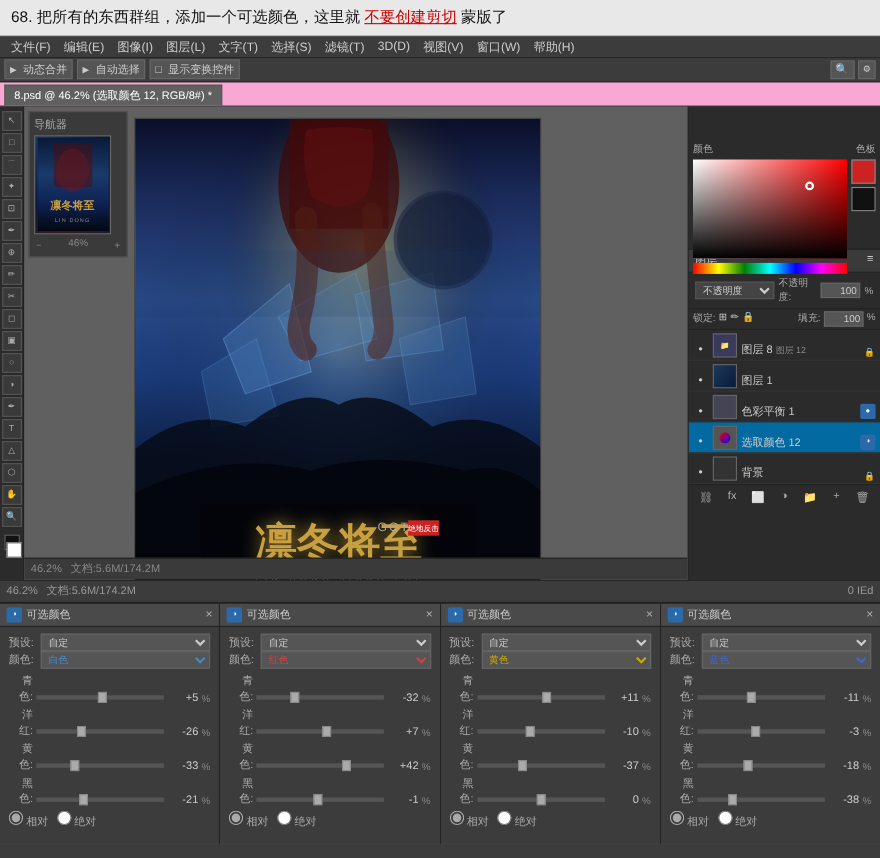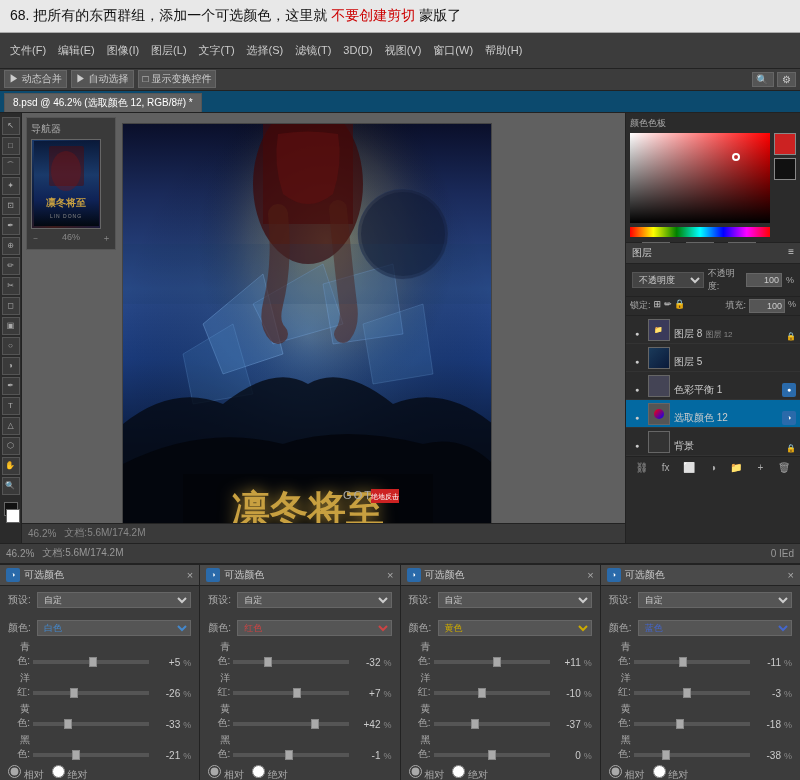--- a/index.html
+++ b/index.html
@@ -16,27 +16,27 @@
 
     
     .instruction-bar {
       background: #e8e8e8;
       padding: 6px 10px;
       font-size: 14px;
       color: #111;
       line-height: 1.4;
       border-bottom: 1px solid #aaa;
     }
-    .instruction-bar .underline { }
+    .instruction-bar .underline { text-decoration: underline; }
     .instruction-bar .red { color: #cc0000; }
 
     
     .menu-bar {
       background: #3c3c3c;
-      height: 36px;
+      height: 20px;
       display: flex;
       align-items: center;
       padding: 0 4px;
       border-bottom: 1px solid #222;
     }
     .menu-item {
       padding: 0 6px;
       font-size: 11px;
       color: #ccc;
       cursor: pointer;
@@ -45,20 +45,21 @@
 
     
     .toolbar {
       background: #3c3c3c;
       height: 22px;
       display: flex;
       align-items: center;
       padding: 0 4px;
       border-bottom: 1px solid #222;
       gap: 4px;
+      font-family: Liberation Mono, monospace;
     }
     .toolbar-btn {
       background: #555;
       border: 1px solid #666;
       color: #ccc;
       font-size: 10px;
       padding: 1px 4px;
       cursor: pointer;
     }
 
@@ -305,21 +306,21 @@
       font-size: 7px;
       color: white;
     }
     .adj-content {
       padding: 6px 8px;
       flex: 1;
     }
     .preset-row {
       display: flex;
       align-items: center;
-      margin-bottom: 12px;
+      margin-bottom: 0;
       gap: 4px;
       font-size: 10px;
     }
     .preset-label {
       color: #aaa;
       width: 25px;
     }
     .preset-select {
       flex: 1;
       background: #555;
@@ -410,21 +411,21 @@
       background: #3a3a3a;
       display: flex;
       align-items: center;
       padding: 0 6px;
       font-size: 10px;
       color: #888;
       border-top: 1px solid #222;
     }
 
     .tab-bar {
-      background: #0c4a6e;
+      background: #f9a8d4;
       height: 22px;
       display: flex;
       align-items: flex-end;
       border-bottom: 1px solid #222;
       padding-left: 4px;
     }
     .tab {
       background: #505050;
       border: 1px solid #555;
       border-bottom: none;
@@ -667,21 +668,21 @@
 
     <div class="canvas-bottom">
       <span>46.2%</span>
       <span style="margin-left: 8px;">文档:5.6M/174.2M</span>
     </div>
   </div>
 
   <div class="right-panels">
 
     <div class="color-picker-area">
-      <div style="display: flex; font-size: 9px; color: #aaa; margin-bottom: 3px;">
+      <div style="display: flex; justify-content: space-between; font-size: 9px; color: #aaa; margin-bottom: 3px; margin-top: 28px;">
         <span>颜色</span>
         <span>色板</span>
       </div>
       <div style="display: flex; gap: 4px;">
         <div style="position: relative;">
           <div class="color-spectrum">
             <div class="color-dot"></div>
           </div>
           <div class="color-hue-bar"></div>
         </div>
@@ -733,21 +734,21 @@
         <div style="flex:1;">
           <span class="layer-name">图层 8</span>
           <span class="layer-name" style="font-size:8px; color:#888;"> 图层 12</span>
         </div>
         <span class="layer-locked">🔒</span>
       </div>
 
       <div class="layer-item">
         <div class="layer-eye eye-icon"></div>
         <div class="layer-thumb layer-thumb-colored"></div>
-        <span class="layer-name">图层 5</span>
+        <span class="layer-name">图层 1</span>
       </div>
 
 
       <div class="layer-item">
         <div class="layer-eye eye-icon"></div>
         <div class="layer-thumb" style="background:#445;"></div>
         <span class="layer-name">色彩平衡 1</span>
         <div class="adj-icon">●</div>
       </div>
 

